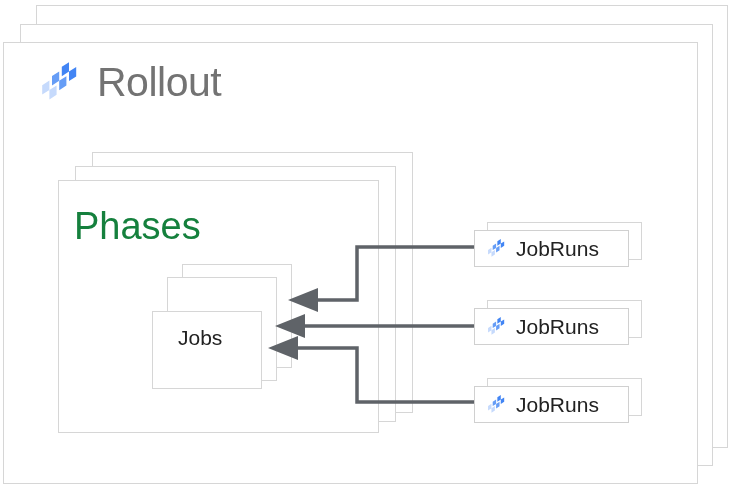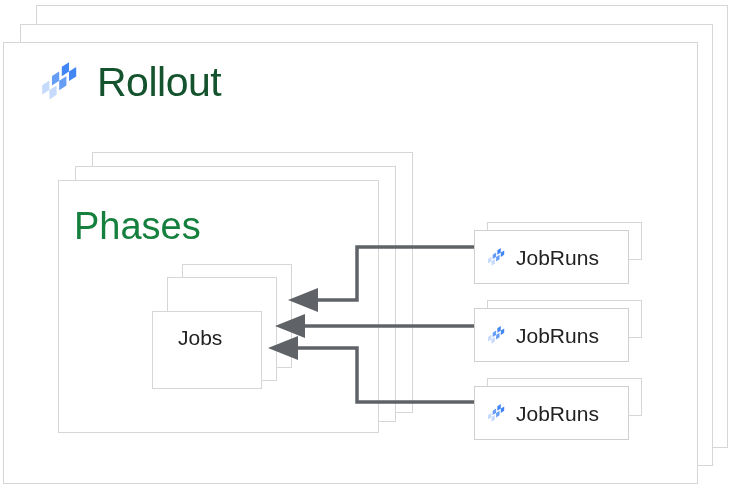--- a/index.html
+++ b/index.html
@@ -36,21 +36,21 @@
   .rollout-header {
     position: absolute;
     left: 40px;
     top: 60px;
     display: flex;
     align-items: center;
     z-index: 10;
   }
   .rollout-title {
     font-size: 41px;
-    color: #14532d;
+    color: #737373;
     letter-spacing: -0.5px;
     margin-left: 17px;
     line-height: 1;
     white-space: nowrap;
   }
   .logo-lg { width: 40px; height: 44px; display: block; }
   .logo-sm { width: 19px; height: 21px; display: block; flex: 0 0 auto; }
 
   
   .phases-back2 { left: 92px; top: 152px; width: 321px; height: 261px; z-index: 4; }
@@ -104,21 +104,21 @@
     height: 38px;
     background: #ffffff;
     border: 1px solid #d6d6d6;
     box-sizing: border-box;
   }
   .jobrun-front {
     position: absolute;
     left: 0px;
     top: 8px;
     width: 155px;
-    height: 54px;
+    height: 37px;
     background: #ffffff;
     border: 1px solid #d0d0d0;
     box-sizing: border-box;
     display: flex;
     align-items: center;
     padding-left: 12px;
   }
   .jobrun-label {
     font-size: 21px;
     color: #222222;

